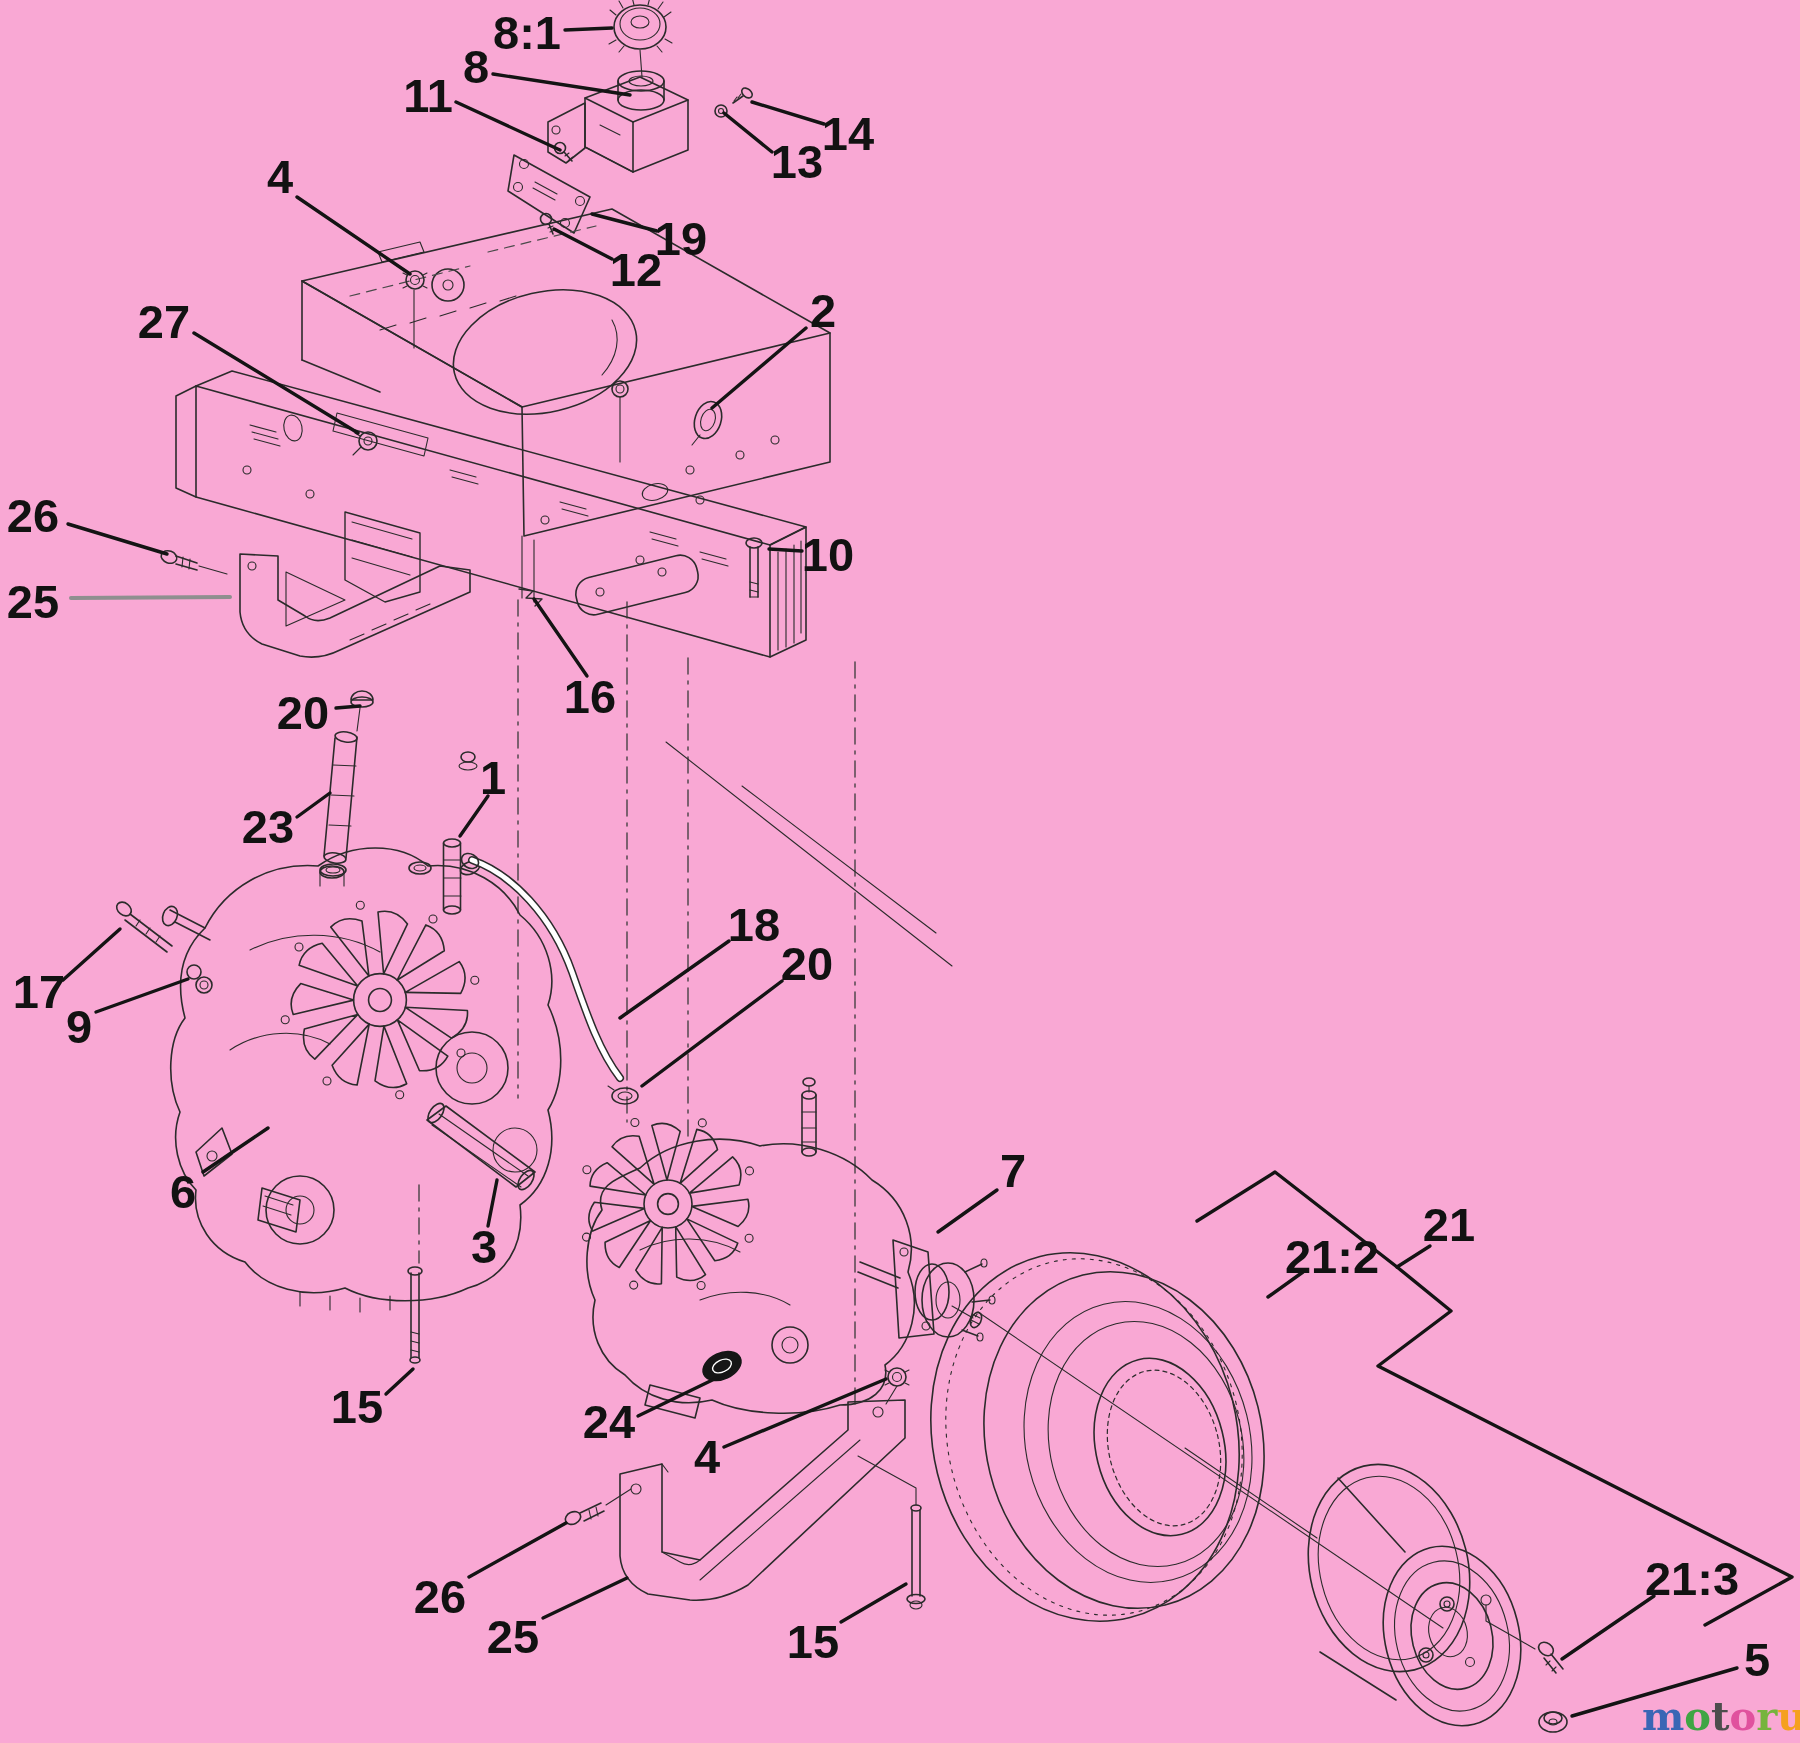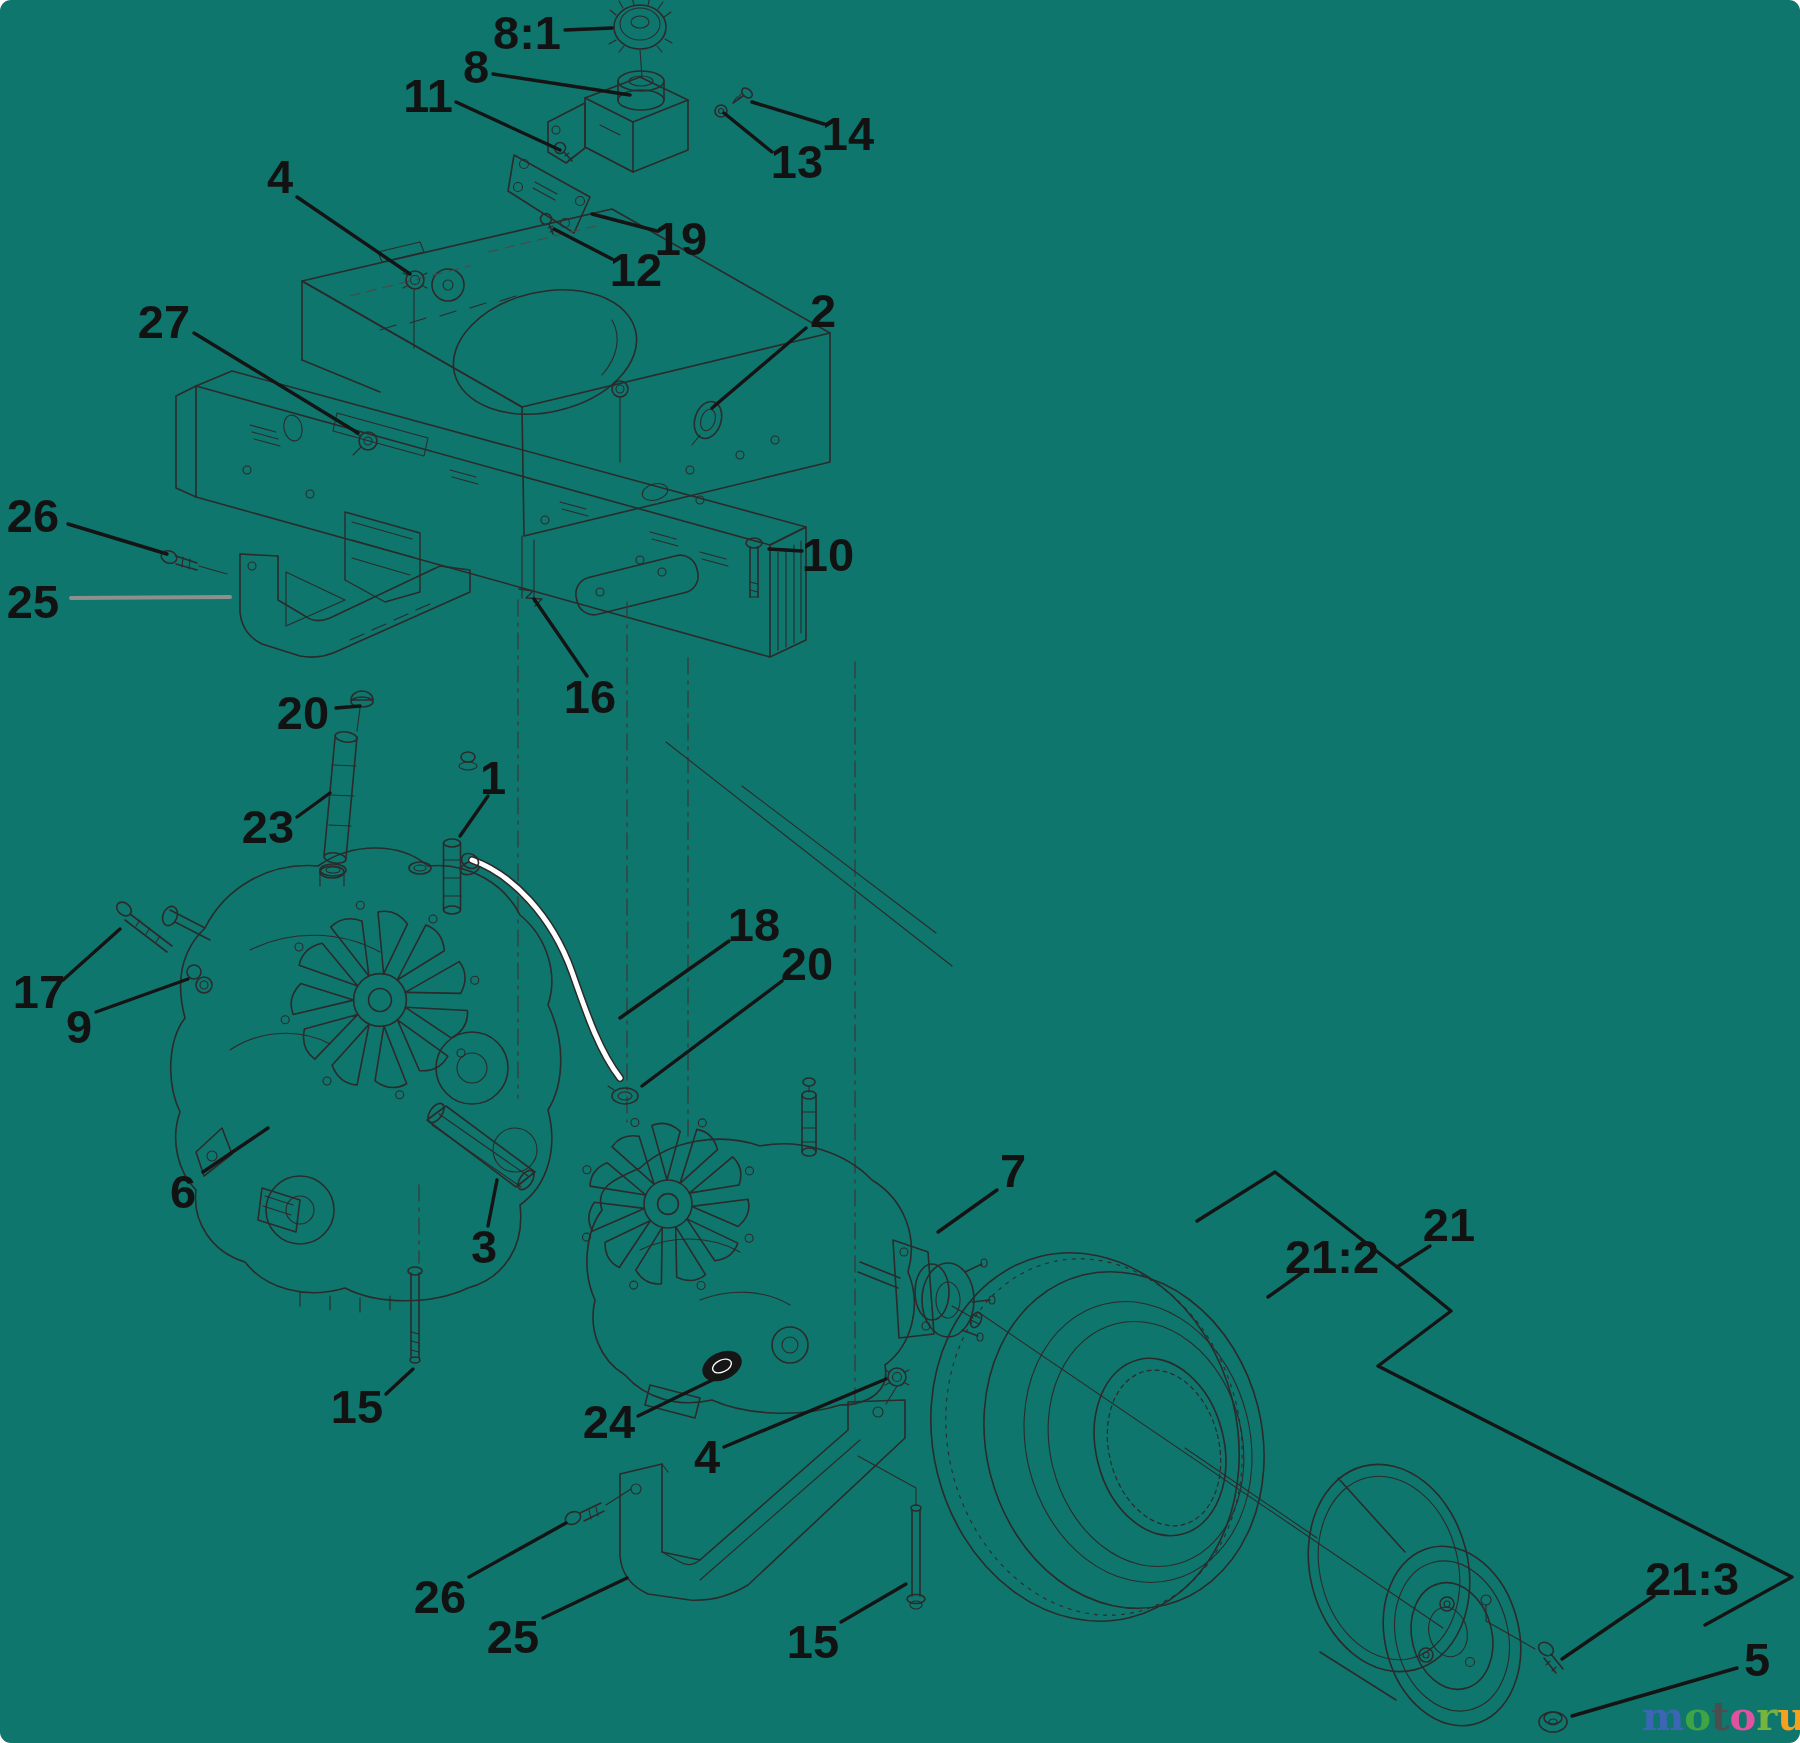--- a/index.html
+++ b/index.html
@@ -1,16 +1,16 @@
 <!DOCTYPE html>
 <html><head>
 <meta charset="utf-8">
 <style>
   html,body{margin:0;padding:0;background:#ffffff;}
-  .stage{position:relative;width:1800px;height:1743px;background:#0f766e;overflow:hidden;border-radius:11px;}
+  .stage{position:relative;width:1800px;height:1743px;background:#f9a8d4;overflow:hidden;}
   svg{display:block}
   svg *{vector-effect:none}
   path,line,circle,ellipse,polyline,polygon,rect{fill:none;stroke:#2b2b2b;stroke-width:1.6;stroke-linejoin:round;stroke-linecap:round;}
   .thin{stroke-width:1.1}
   .mid{stroke-width:1.4}
   .dashdot{stroke-dasharray:16 7 3 7;stroke-width:1.3;stroke:#3a3a3a}
   .hid{stroke-dasharray:10 7;stroke-width:1.2;stroke:#4a4a4a}
   .tread{stroke-dasharray:3 6;stroke-width:1.1}
   .beadhatch{stroke-dasharray:4 4;stroke-width:1.2}
   .dark{fill:#161616;stroke:#161616}

